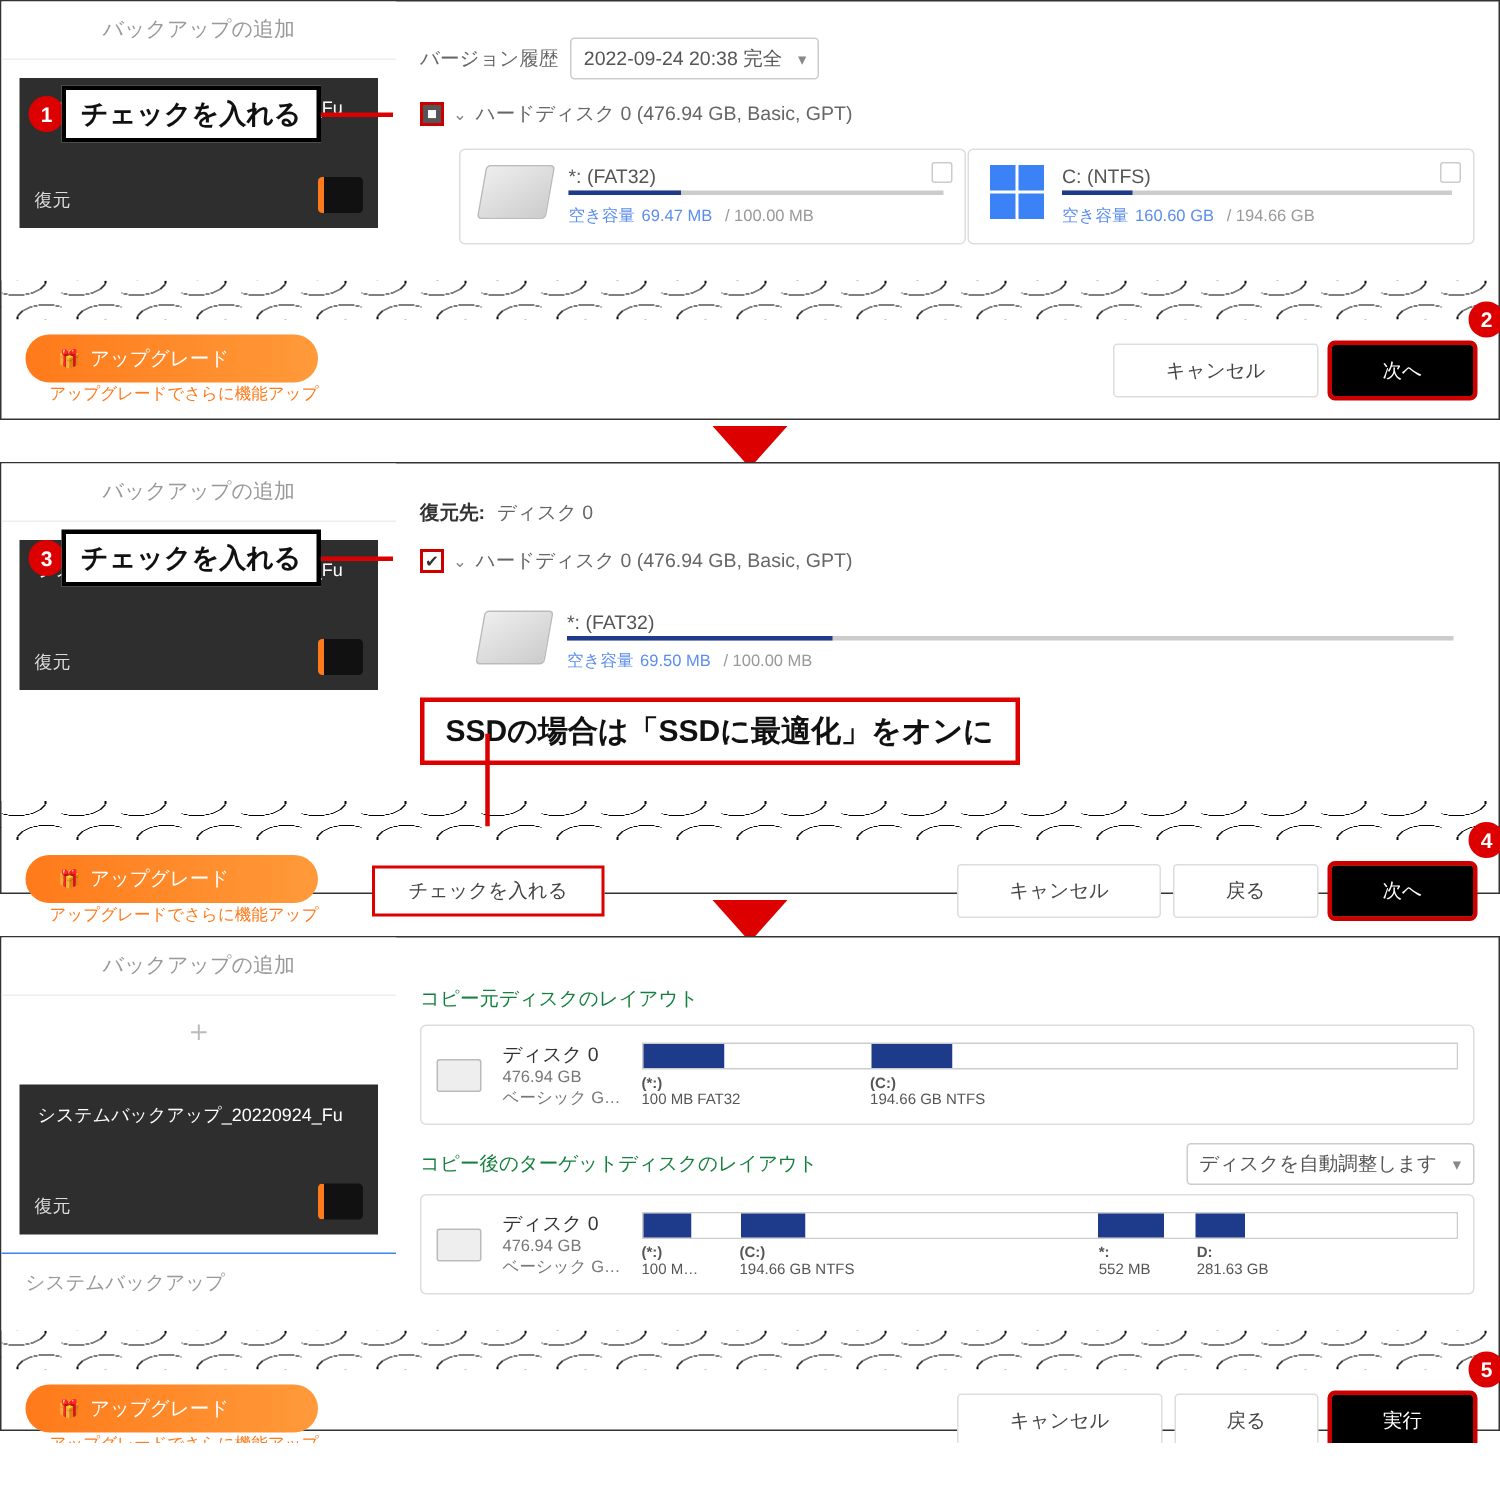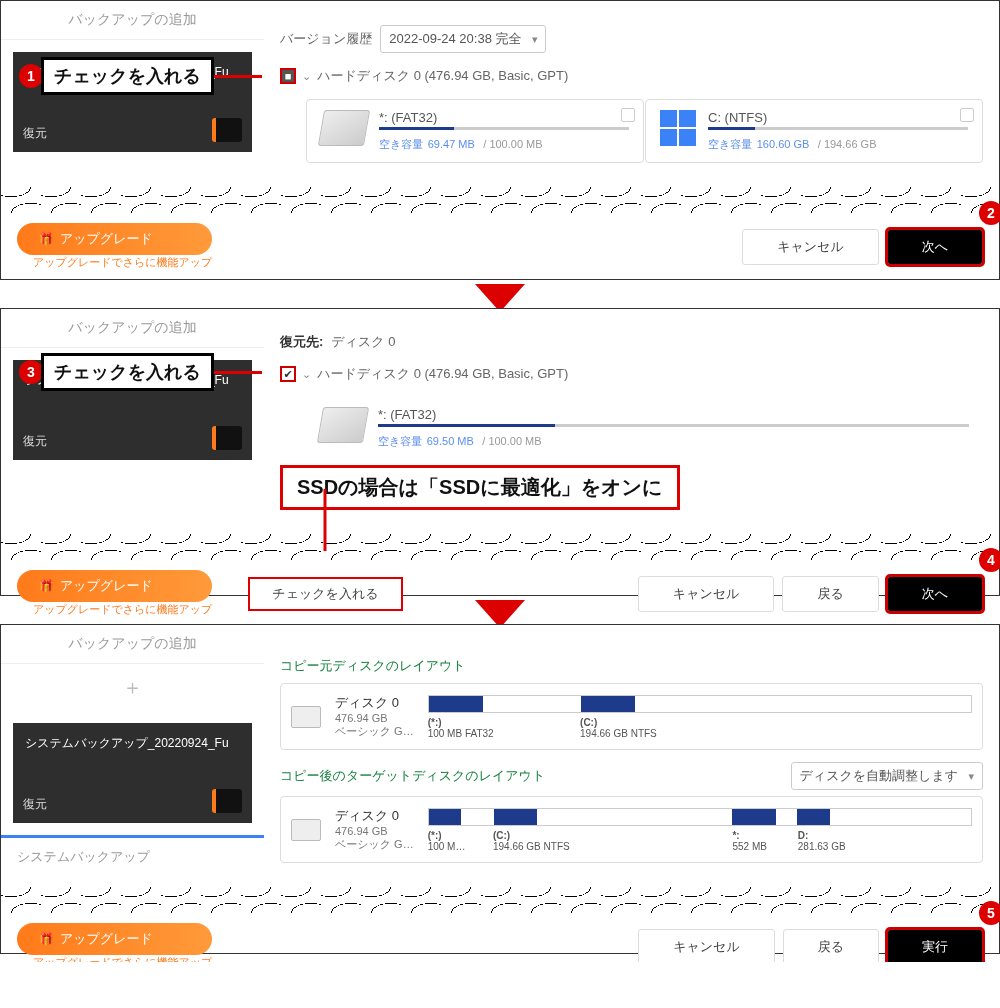--- a/index.html
+++ b/index.html
@@ -6,21 +6,21 @@
     body{background:#fff;width:1000px}
     .panel{border:1px solid #333;margin:0 0 8px 0;position:relative;background:#fff}
     .panel-body{display:flex}
     .sidebar{width:263px;background:#fff}
     .sb-tab{padding:10px 0;text-align:center;color:#999;font-size:14px;border-bottom:1px solid #eee}
     .sb-plus{text-align:center;color:#bbb;font-size:20px;padding:10px 0}
     .backup-card{background:#2e2e2e;color:#fff;margin:12px;padding:12px;position:relative;height:100px}
     .backup-card .title{font-size:12px}
     .backup-card .restore{position:absolute;bottom:10px;left:10px;font-size:12px;color:#ddd}
     .backup-card .server{position:absolute;bottom:10px;right:10px;width:30px;height:24px;background:#111;border-radius:3px;border-left:4px solid #ff7a1a}
-    .sb-item{padding:10px 16px;color:#999;font-size:13px;border-top:3px solid #3b82f6}
+    .sb-item{padding:10px 16px;color:#999;font-size:13px;border-top:1px solid #3b82f6}
     .main{flex:1;padding:24px 16px}
     .row{display:flex;align-items:center;gap:8px}
     .lbl{font-size:13px;color:#666}
     .select{display:inline-flex;align-items:center;border:1px solid #ccc;border-radius:3px;padding:4px 24px 4px 8px;font-size:13px;color:#555;position:relative}
     .select::after{content:"▾";position:absolute;right:8px;color:#888;font-size:11px}
     .chkbox{width:16px;height:16px;border:2px solid #c00;display:inline-flex;align-items:center;justify-content:center;font-size:11px;color:#333}
     .chkbox.filled{background:#555;color:#fff}
     .chkbox.checked{background:#fff;color:#333}
     .disk-row{display:flex;align-items:center;gap:6px;margin:14px 0}
     .chev{color:#888;font-size:11px}

